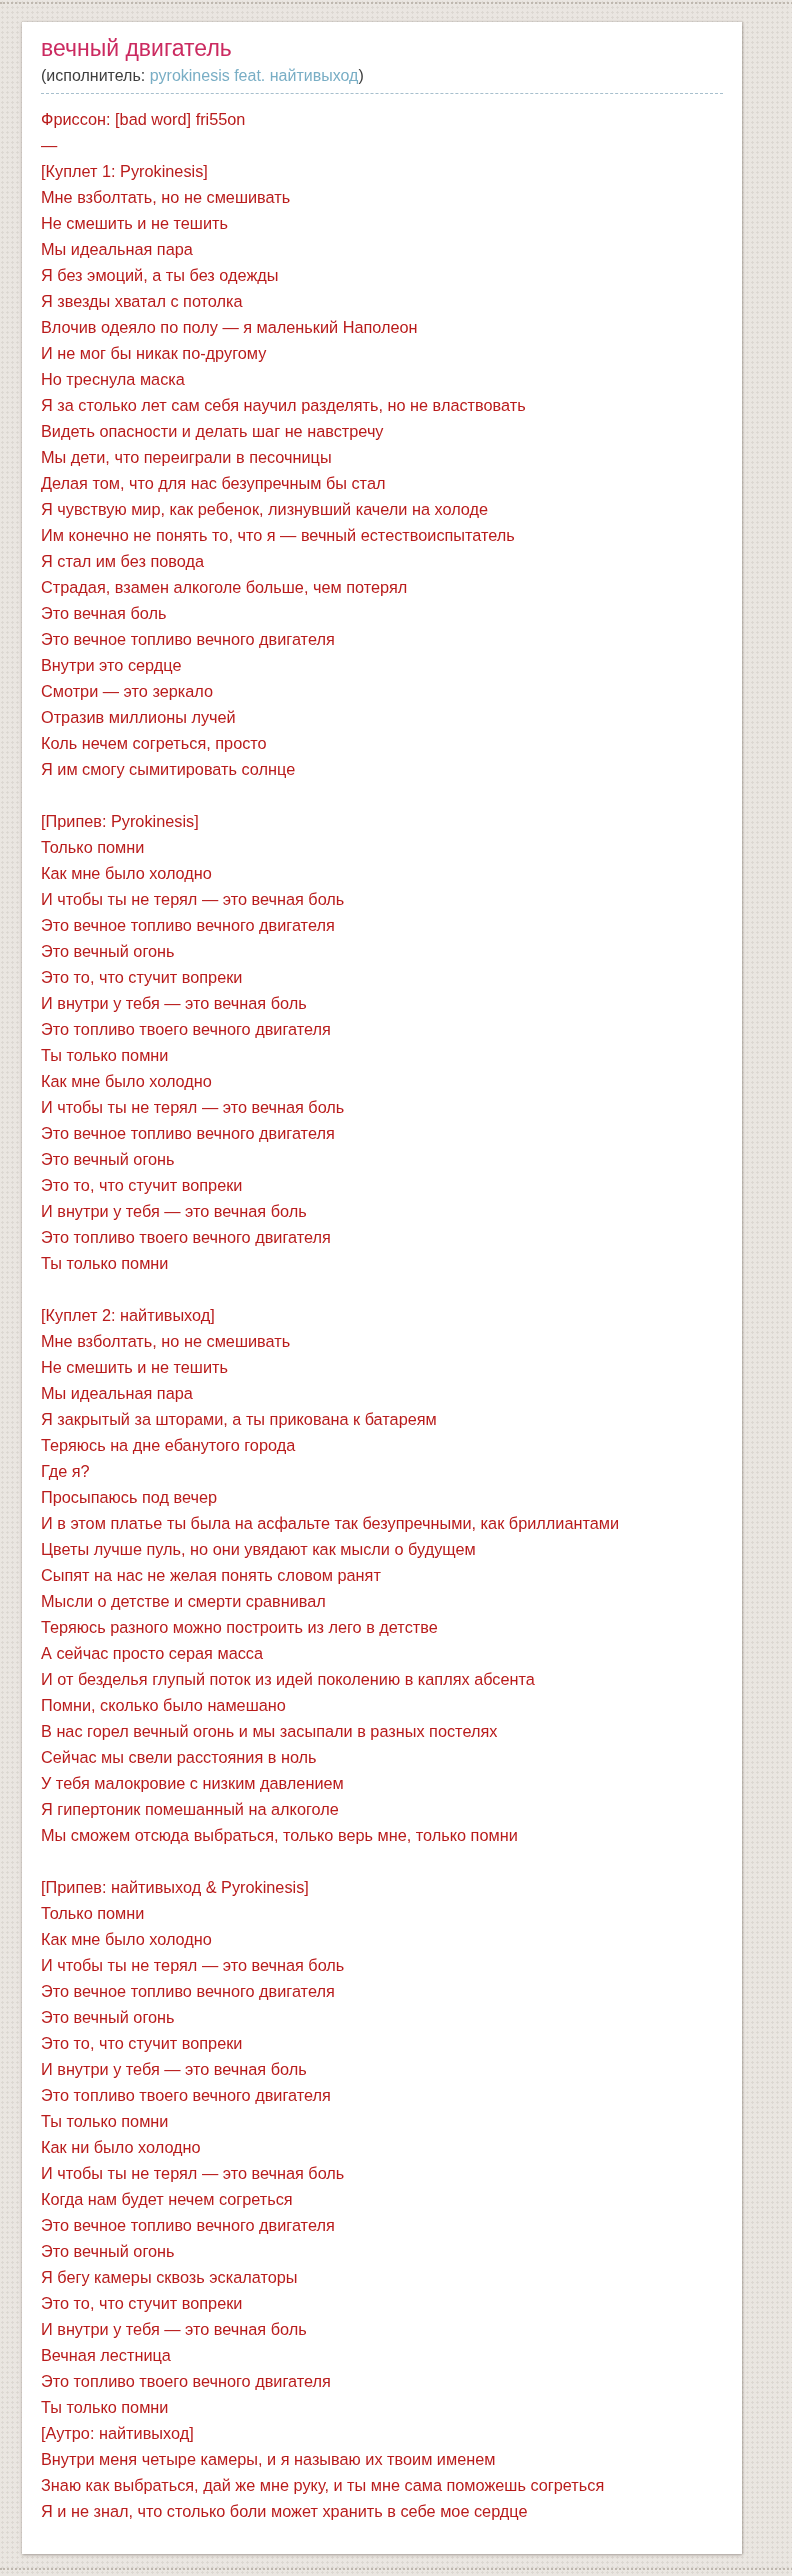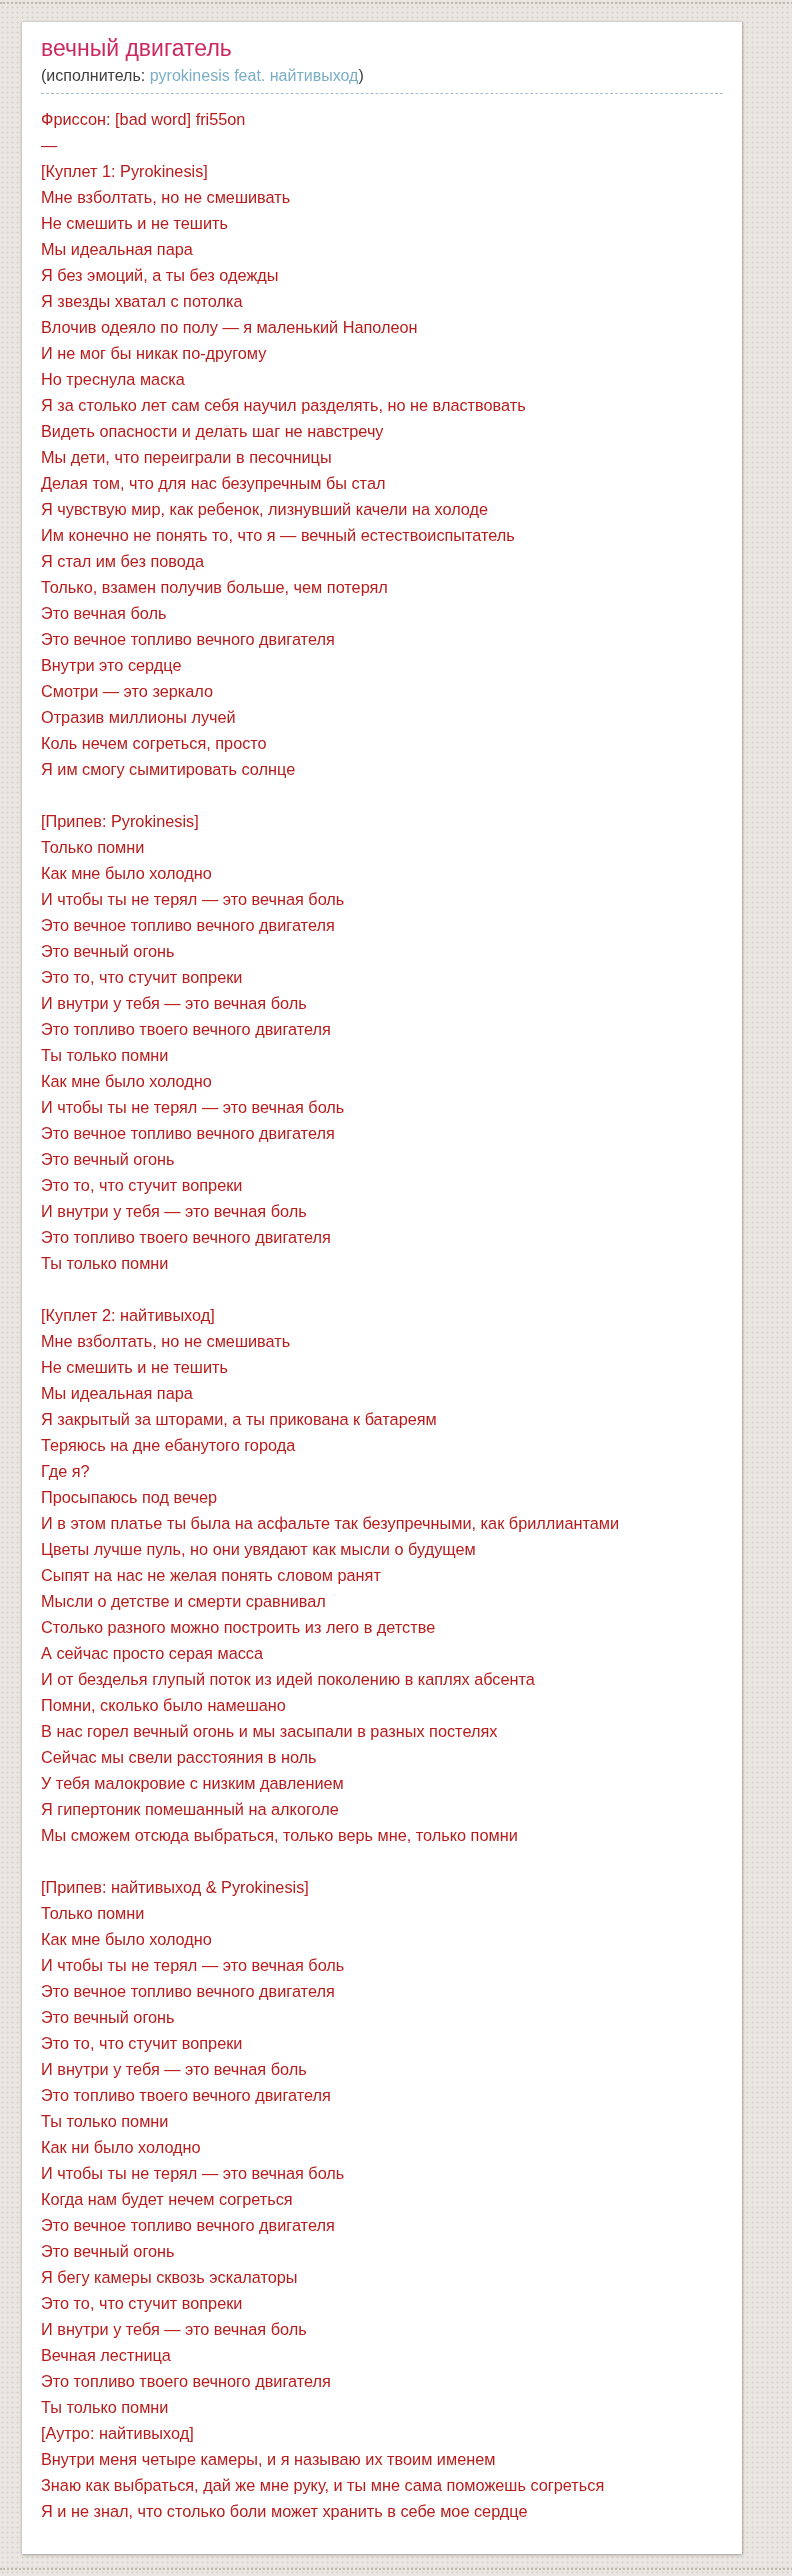--- a/index.html
+++ b/index.html
@@ -90,21 +90,21 @@
       <div class="line">Влочив одеяло по полу — я маленький Наполеон</div>
       <div class="line">И не мог бы никак по-другому</div>
       <div class="line">Но треснула маска</div>
       <div class="line">Я за столько лет сам себя научил разделять, но не властвовать</div>
       <div class="line">Видеть опасности и делать шаг не навстречу</div>
       <div class="line">Мы дети, что переиграли в песочницы</div>
       <div class="line">Делая том, что для нас безупречным бы стал</div>
       <div class="line">Я чувствую мир, как ребенок, лизнувший качели на холоде</div>
       <div class="line">Им конечно не понять то, что я — вечный естествоиспытатель</div>
       <div class="line">Я стал им без повода</div>
-      <div class="line">Только, взамен получив больше, чем потерял</div>
+      <div class="line">Страдая, взамен алкоголе больше, чем потерял</div>
       <div class="line">Это вечная боль</div>
       <div class="line">Это вечное топливо вечного двигателя</div>
       <div class="line">Внутри это сердце</div>
       <div class="line">Смотри — это зеркало</div>
       <div class="line">Отразив миллионы лучей</div>
       <div class="line">Коль нечем согреться, просто</div>
       <div class="line">Я им смогу сымитировать солнце</div>
       <div class="line">&nbsp;</div>
       <div class="line">[Припев: Pyrokinesis]</div>
       <div class="line">Только помни</div>
@@ -130,21 +130,21 @@
       <div class="line">Не смешить и не тешить</div>
       <div class="line">Мы идеальная пара</div>
       <div class="line">Я закрытый за шторами, а ты прикована к батареям</div>
       <div class="line">Теряюсь на дне ебанутого города</div>
       <div class="line">Где я?</div>
       <div class="line">Просыпаюсь под вечер</div>
       <div class="line">И в этом платье ты была на асфальте так безупречными, как бриллиантами</div>
       <div class="line">Цветы лучше пуль, но они увядают как мысли о будущем</div>
       <div class="line">Сыпят на нас не желая понять словом ранят</div>
       <div class="line">Мысли о детстве и смерти сравнивал</div>
-      <div class="line">Столько разного можно построить из лего в детстве</div>
+      <div class="line">Теряюсь разного можно построить из лего в детстве</div>
       <div class="line">А сейчас просто серая масса</div>
       <div class="line">И от безделья глупый поток из идей поколению в каплях абсента</div>
       <div class="line">Помни, сколько было намешано</div>
       <div class="line">В нас горел вечный огонь и мы засыпали в разных постелях</div>
       <div class="line">Сейчас мы свели расстояния в ноль</div>
       <div class="line">У тебя малокровие с низким давлением</div>
       <div class="line">Я гипертоник помешанный на алкоголе</div>
       <div class="line">Мы сможем отсюда выбраться, только верь мне, только помни</div>
       <div class="line">&nbsp;</div>
       <div class="line">[Припев: найтивыход &amp; Pyrokinesis]</div>

